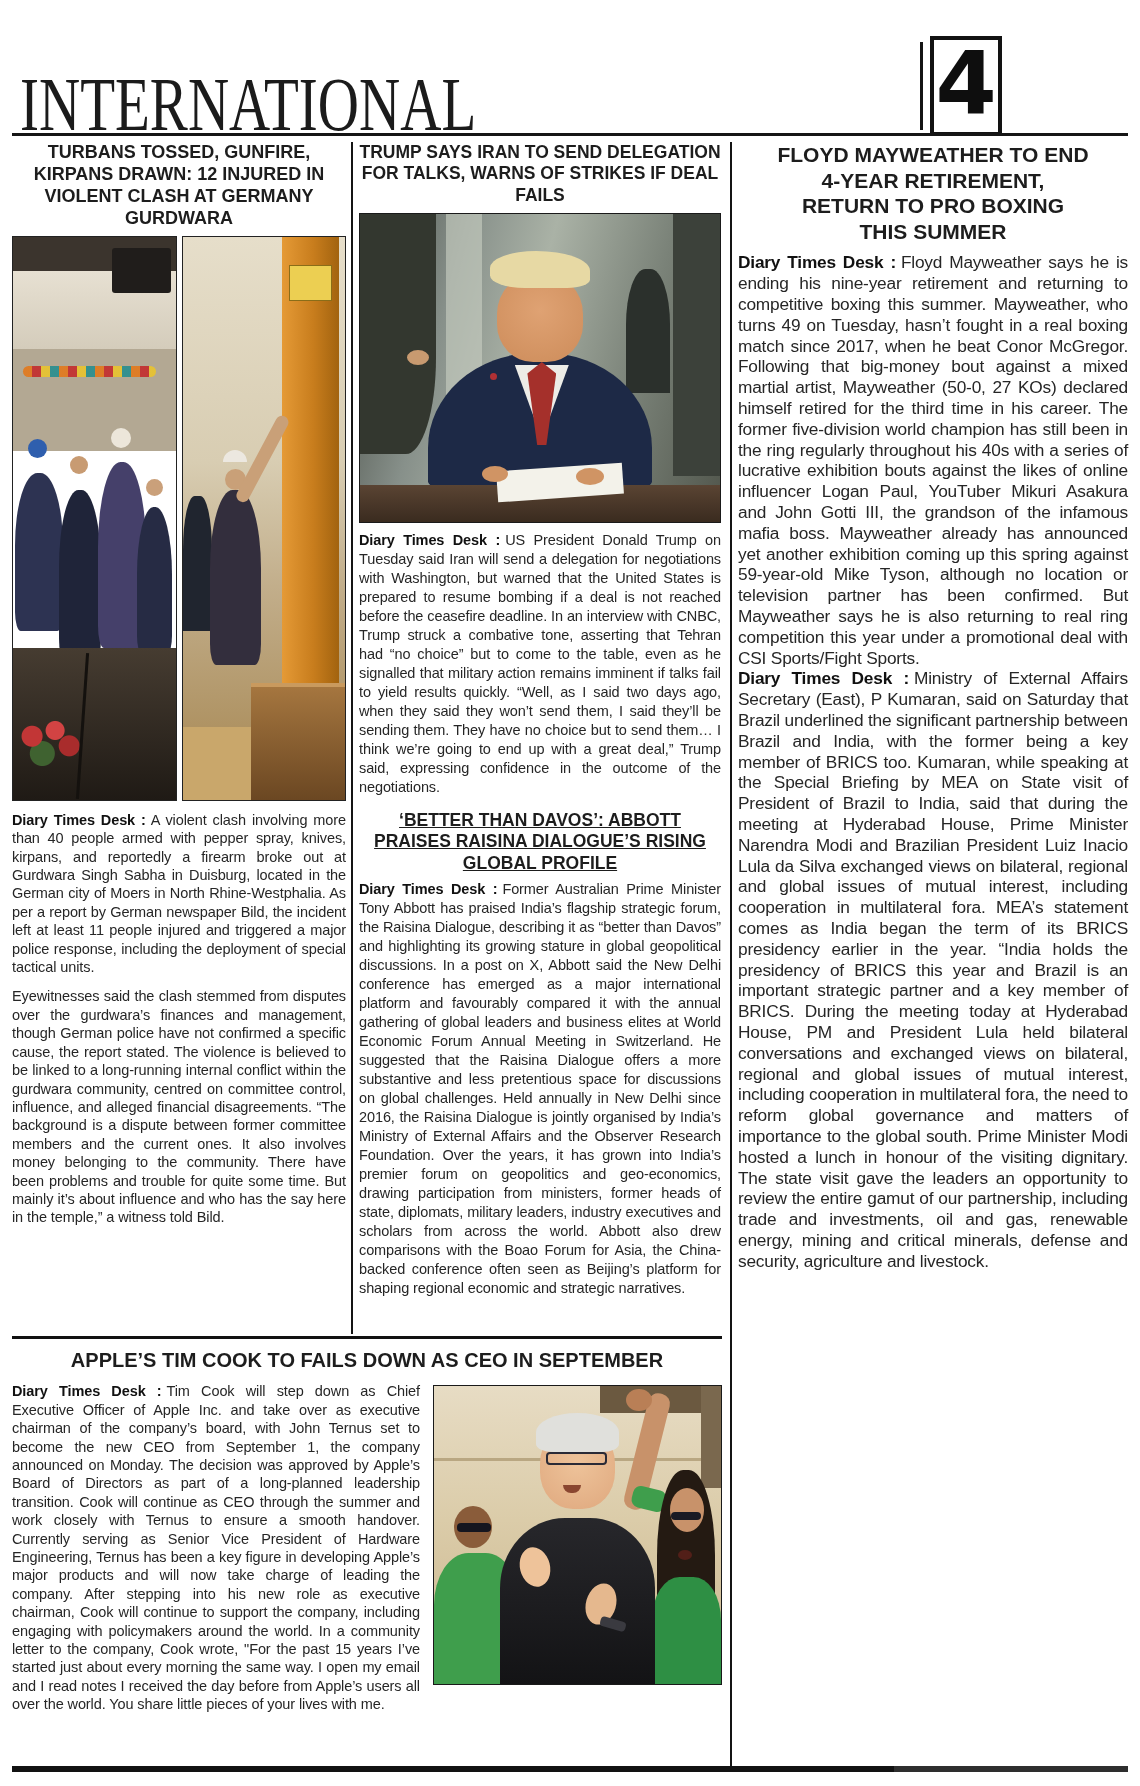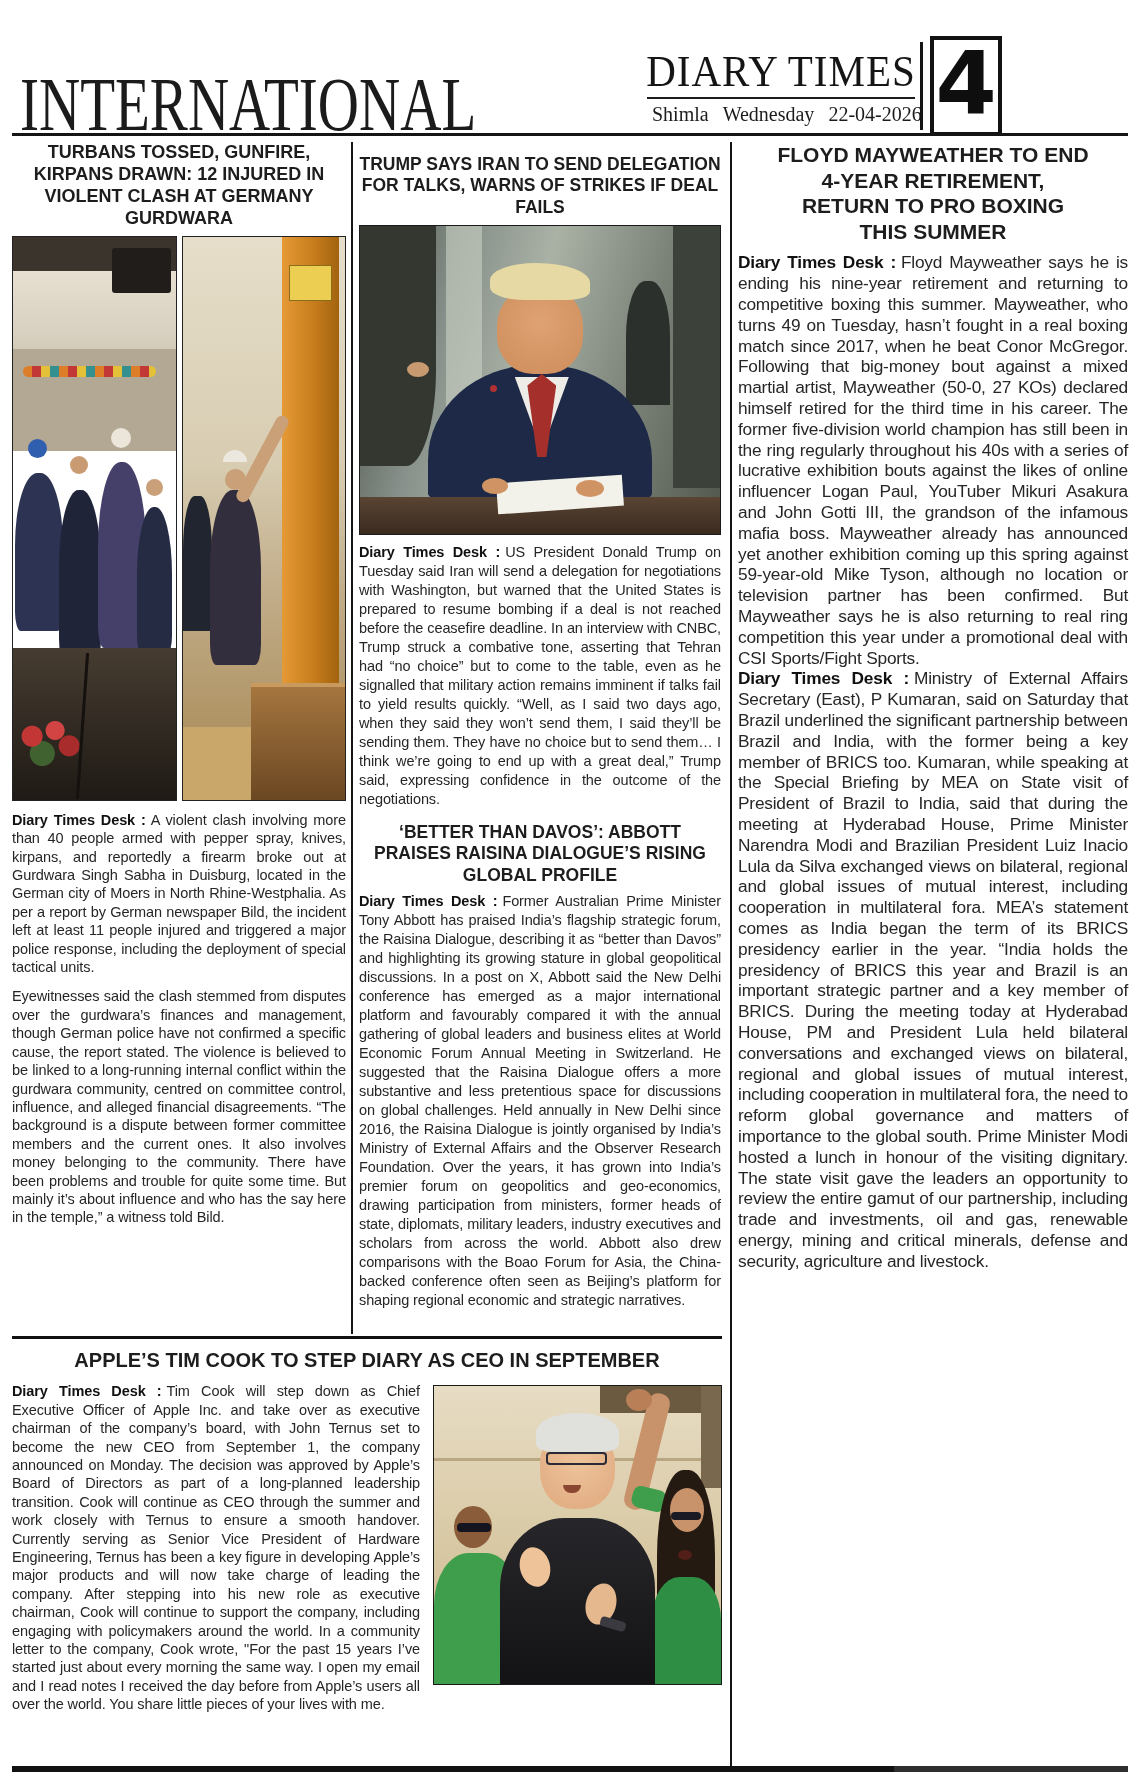--- a/index.html
+++ b/index.html
@@ -27,23 +27,23 @@
   .col{position:absolute;top:142px;}
   .col1{left:12px;width:334px;}
   .col2{left:359px;width:362px;}
   .col3{left:738px;width:390px;}
   .vdiv{position:absolute;background:#141414;width:2px;top:142px;}
   .vdiv1{left:351px;height:1192px;}
   .vdiv2{left:730px;height:1626px;}
 
   .headline{font-weight:bold;text-align:center;color:#1d1d1d;line-height:1.22;}
   .h-col1{font-size:18px;margin:0 0 6px 0;}
-  .h-col2{font-size:17.5px;margin:12px 0 7px 0;}
+  .h-col2{font-size:17.5px;margin:0 0 7px 0;}
   .h-col3{font-size:21px;margin:0 auto 8px auto;width:312px;}
-  .h-sub2{font-size:17.5px;margin:13px 0 6px 0;}
+  .h-sub2{font-size:17.5px;margin:13px 0 6px 0;text-decoration:underline;}
   .h-sub3{font-size:21px;margin:15px auto 8px auto;width:312px;}
 
   .body-txt{text-align:justify;color:#262626;margin:0;}
   .b-col1{font-size:14.5px;line-height:18.4px;letter-spacing:-.1px;}
   .b-col1 + .b-col1{margin-top:11px;}
   .b-col2{font-size:14.5px;line-height:19px;letter-spacing:-.1px;}
   .b-col3{font-size:17.3px;line-height:20.8px;letter-spacing:-.2px;}
   .byline{font-weight:bold;color:#111;margin-right:5px;}
 
   
@@ -143,27 +143,20 @@
 
   .bottom-rule{position:absolute;left:12px;top:1766px;width:1116px;height:6px;
      background:linear-gradient(90deg,#121212 0 79%,#2e2e2e 79% 100%);}
 </style>
 </head>
 <body>
 
 <div class="page">
 
   <div class="section-title">INTERNATIONAL</div>
-  <div class="masthead-right">
-    <div class="paper-name">DIARY TIMES</div>
-    <div class="masthead-line"></div>
-    <div class="dateline">
-      <span>Shimla</span><span>Wednesday</span><span>22-04-2026</span>
-    </div>
-  </div>
   <div class="masthead-vrule"></div>
   <div class="page-number-box">4</div>
   <div class="masthead-rule"></div>
 
   <div class="vdiv vdiv1"></div>
   <div class="vdiv vdiv2"></div>
 
   <div class="col col1">
     <h2 class="headline h-col1">TURBANS TOSSED, GUNFIRE, KIRPANS DRAWN: 12 INJURED IN VIOLENT CLASH AT GERMANY GURDWARA</h2>
 
@@ -232,21 +225,21 @@
   </div>
 
   <div class="col col3">
     <h2 class="headline h-col3">FLOYD MAYWEATHER TO END 4-YEAR RETIREMENT, RETURN TO PRO BOXING THIS SUMMER</h2>
     <p class="body-txt b-col3"><strong class="byline">Diary Times Desk :</strong><span>Floyd Mayweather says he is ending his nine-year retirement and returning to competitive boxing this summer. Mayweather, who turns 49 on Tuesday, hasn’t fought in a real boxing match since 2017, when he beat Conor McGregor. Following that big-money bout against a mixed martial artist, Mayweather (50-0, 27 KOs) declared himself retired for the third time in his career. The former five-division world champion has still been in the ring regularly throughout his 40s with a series of lucrative exhibition bouts against the likes of online influencer Logan Paul, YouTuber Mikuri Asakura and John Gotti III, the grandson of the infamous mafia boss. Mayweather already has announced yet another exhibition coming up this spring against 59-year-old Mike Tyson, although no location or television partner has been confirmed. But Mayweather says he is also returning to real ring competition this year under a promotional deal with CSI Sports/Fight Sports.</span></p>
 
     <p class="body-txt b-col3"><strong class="byline">Diary Times Desk :</strong><span>Ministry of External Affairs Secretary (East), P Kumaran, said on Saturday that Brazil underlined the significant partnership between Brazil and India, with the former being a key member of BRICS too. Kumaran, while speaking at the Special Briefing by MEA on State visit of President of Brazil to India, said that during the meeting at Hyderabad House, Prime Minister Narendra Modi and Brazilian President Luiz Inacio Lula da Silva exchanged views on bilateral, regional and global issues of mutual interest, including cooperation in multilateral fora. MEA’s statement comes as India began the term of its BRICS presidency earlier in the year. “India holds the presidency of BRICS this year and Brazil is an important strategic partner and a key member of BRICS. During the meeting today at Hyderabad House, PM and President Lula held bilateral conversations and exchanged views on bilateral, regional and global issues of mutual interest, including cooperation in multilateral fora, the need to reform global governance and matters of importance to the global south. Prime Minister Modi hosted a lunch in honour of the visiting dignitary. The state visit gave the leaders an opportunity to review the entire gamut of our partnership, including trade and investments, oil and gas, renewable energy, mining and critical minerals, defense and security, agriculture and livestock.</span></p>
   </div>
 
   <div class="apple-wrap">
-    <h2 class="headline h-apple">APPLE’S TIM COOK TO STEP DIARY AS CEO IN SEPTEMBER</h2>
+    <h2 class="headline h-apple">APPLE’S TIM COOK TO FAILS DOWN AS CEO IN SEPTEMBER</h2>
 
     <div class="photo photo-cook" title="Apple CEO Tim Cook clapping among a cheering crowd">
       <div class="ck-mold"></div>
         <div class="ck-beam"></div>
         <div class="ck-beam2"></div>
       <div class="ck-pL-body"></div>
         <div class="ck-pL-head"></div>
         <div class="ck-pL-glass"></div>
       <div class="ck-arm"></div>
         <div class="ck-fist"></div>

